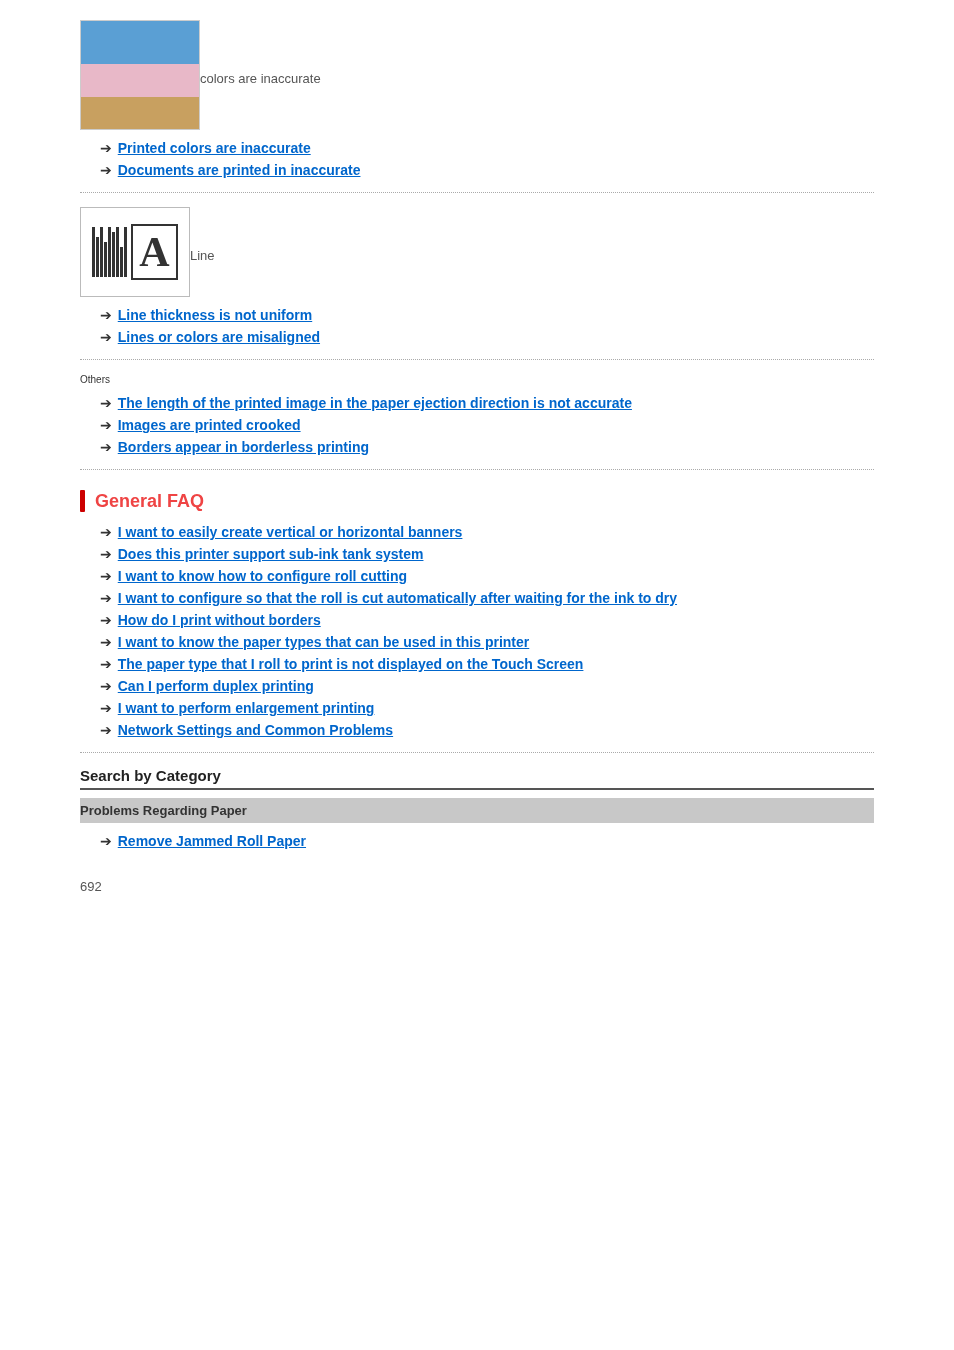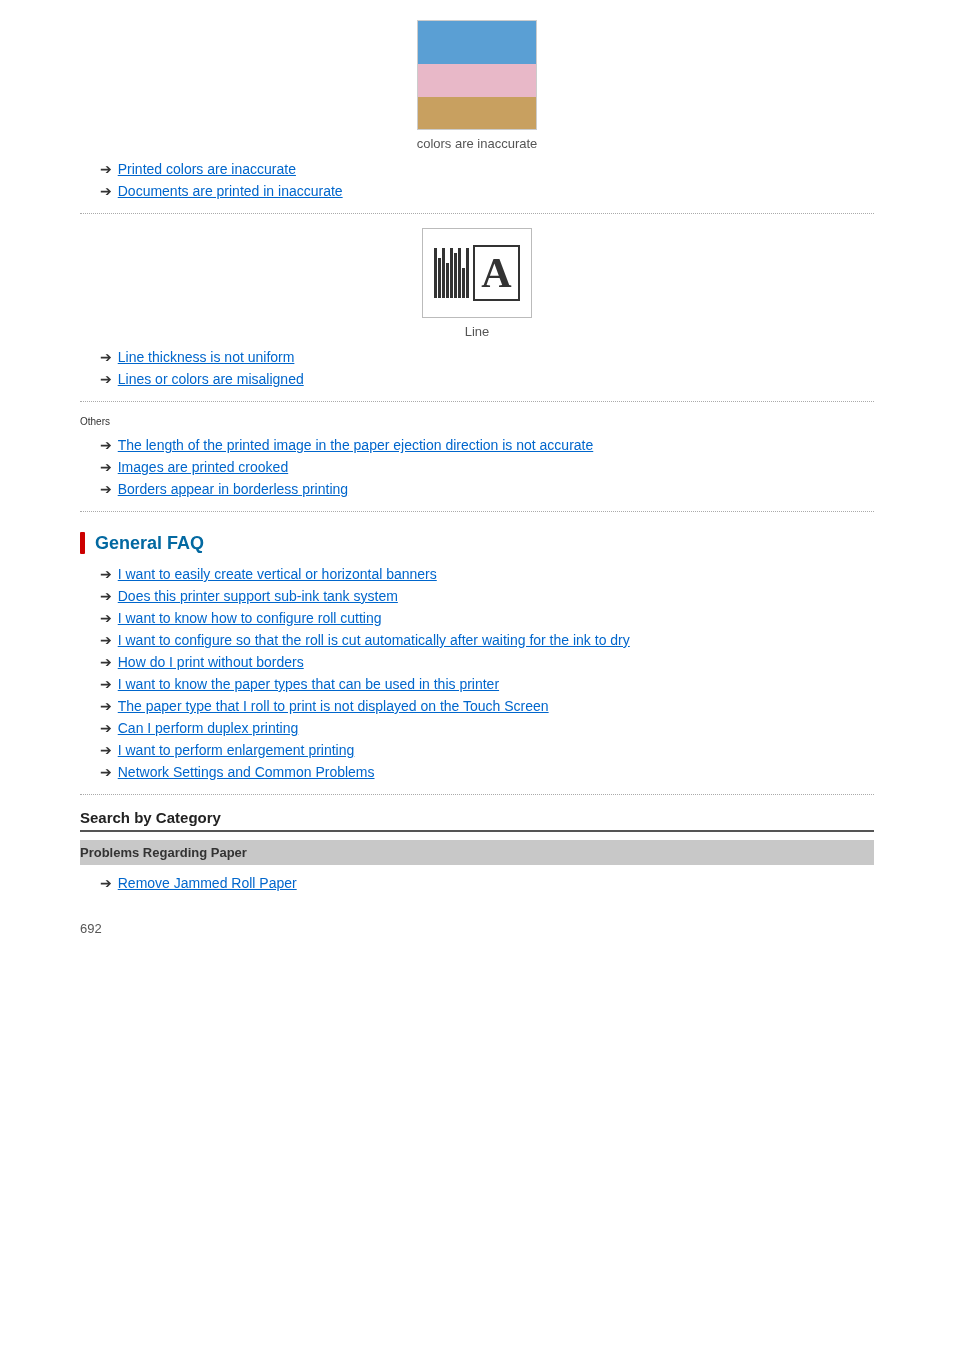--- a/index.html
+++ b/index.html
@@ -13,21 +13,21 @@
       font-size: 14px;
       color: #333;
       background: #fff;
       width: 954px;
       min-height: 1350px;
       padding: 20px 80px;
     }
 
     .section-center {
       display: flex;
-      flex-direction: column;
+      flex-direction: row;
       align-items: center;
       margin-bottom: 10px;
     }
 
     .section-label {
       font-size: 13px;
       color: #555;
       margin-top: 6px;
     }
 
@@ -54,39 +54,40 @@
       color: #333;
       margin-right: 6px;
       font-size: 14px;
       flex-shrink: 0;
     }
 
     .link-list a {
       color: #0066cc;
       text-decoration: underline;
       cursor: pointer;
+      font-weight: bold;
     }
 
     .others-label {
       font-size: 10px;
       color: #333;
       margin: 8px 0;
     }
 
     
     .faq-section {
       margin: 20px 0 10px 0;
     }
 
     .faq-title {
       display: flex;
       align-items: center;
       font-size: 18px;
       font-weight: bold;
-      color: #0369a1;
+      color: #ef4444;
       margin-bottom: 12px;
     }
 
     .faq-title-bar {
       width: 5px;
       height: 22px;
       background-color: #cc0000;
       margin-right: 10px;
       border-radius: 1px;
     }

